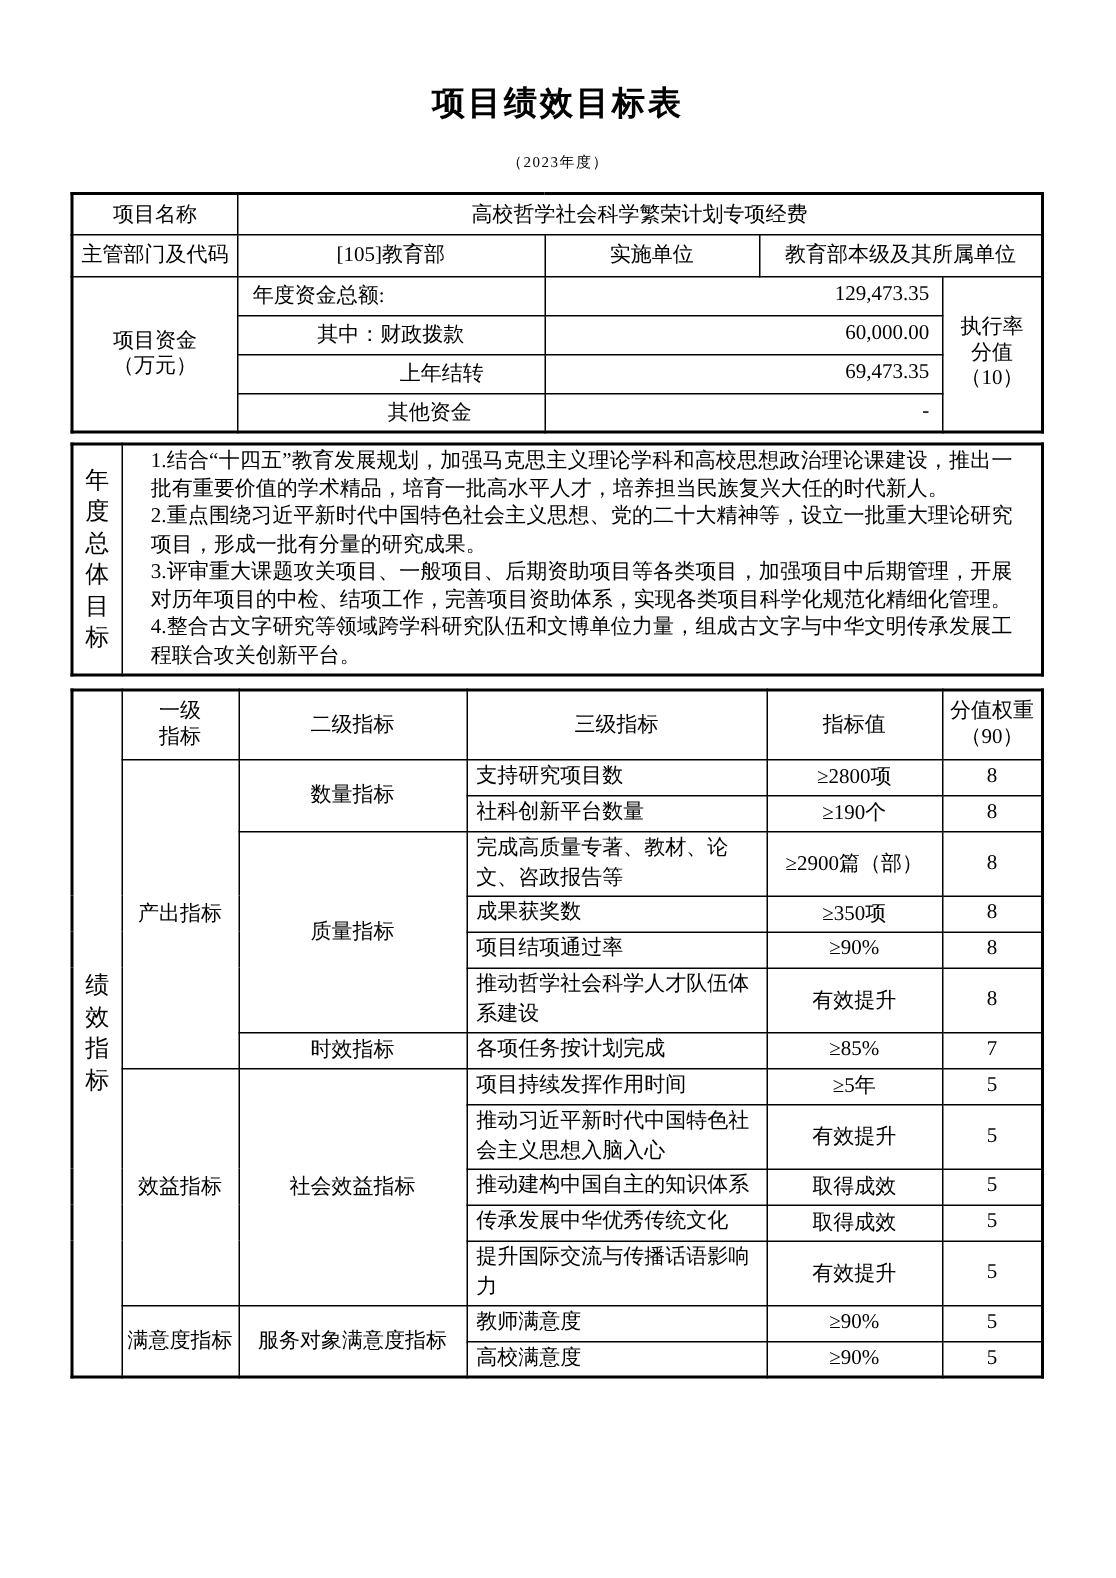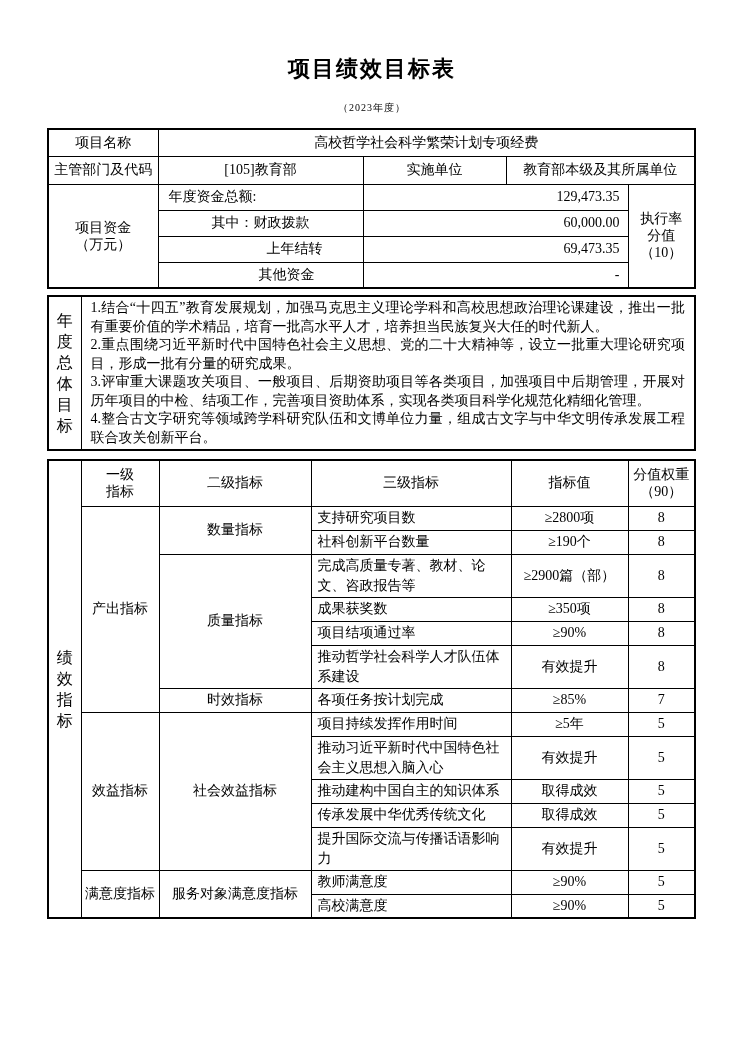--- a/index.html
+++ b/index.html
@@ -22,21 +22,21 @@
      padding:1px 2px;overflow:hidden;}
   .t1{margin-top:13px;}
   .t2{margin-top:6px;}
   .t3{margin-top:8px;}
   .pre{white-space:pre-line;line-height:17px;}
   .lbl-left{text-align:left;padding-left:10px;}
   .num{text-align:right;padding-right:8px;}
   .ind1{padding-left:70px;}
   .ind2{padding-left:54px;}
   .vtext{width:1em;margin:0 auto;word-break:break-all;line-height:21px;font-size:16px;}
-  .goals-cell{text-align:justify;vertical-align:middle;padding:2px 9px;}
+  .goals-cell{text-align:justify;vertical-align:middle;padding:2px 19px;}
   .goal-item{line-height:18.5px;font-size:14px;text-align:justify;}
   .lvl3{text-align:left;padding:1px 4px 1px 6px;line-height:20px;}
   .rhh{height:46px;}
   .rh1{height:24px;}
   .rh2{height:42px;}
   .r27{height:27px;}
   .r28{height:28px;}
   .r26{height:26px;}
   .page-num{position:absolute;left:0;width:744px;top:1001px;text-align:right;
     font-size:14px;margin-left:43px;}

